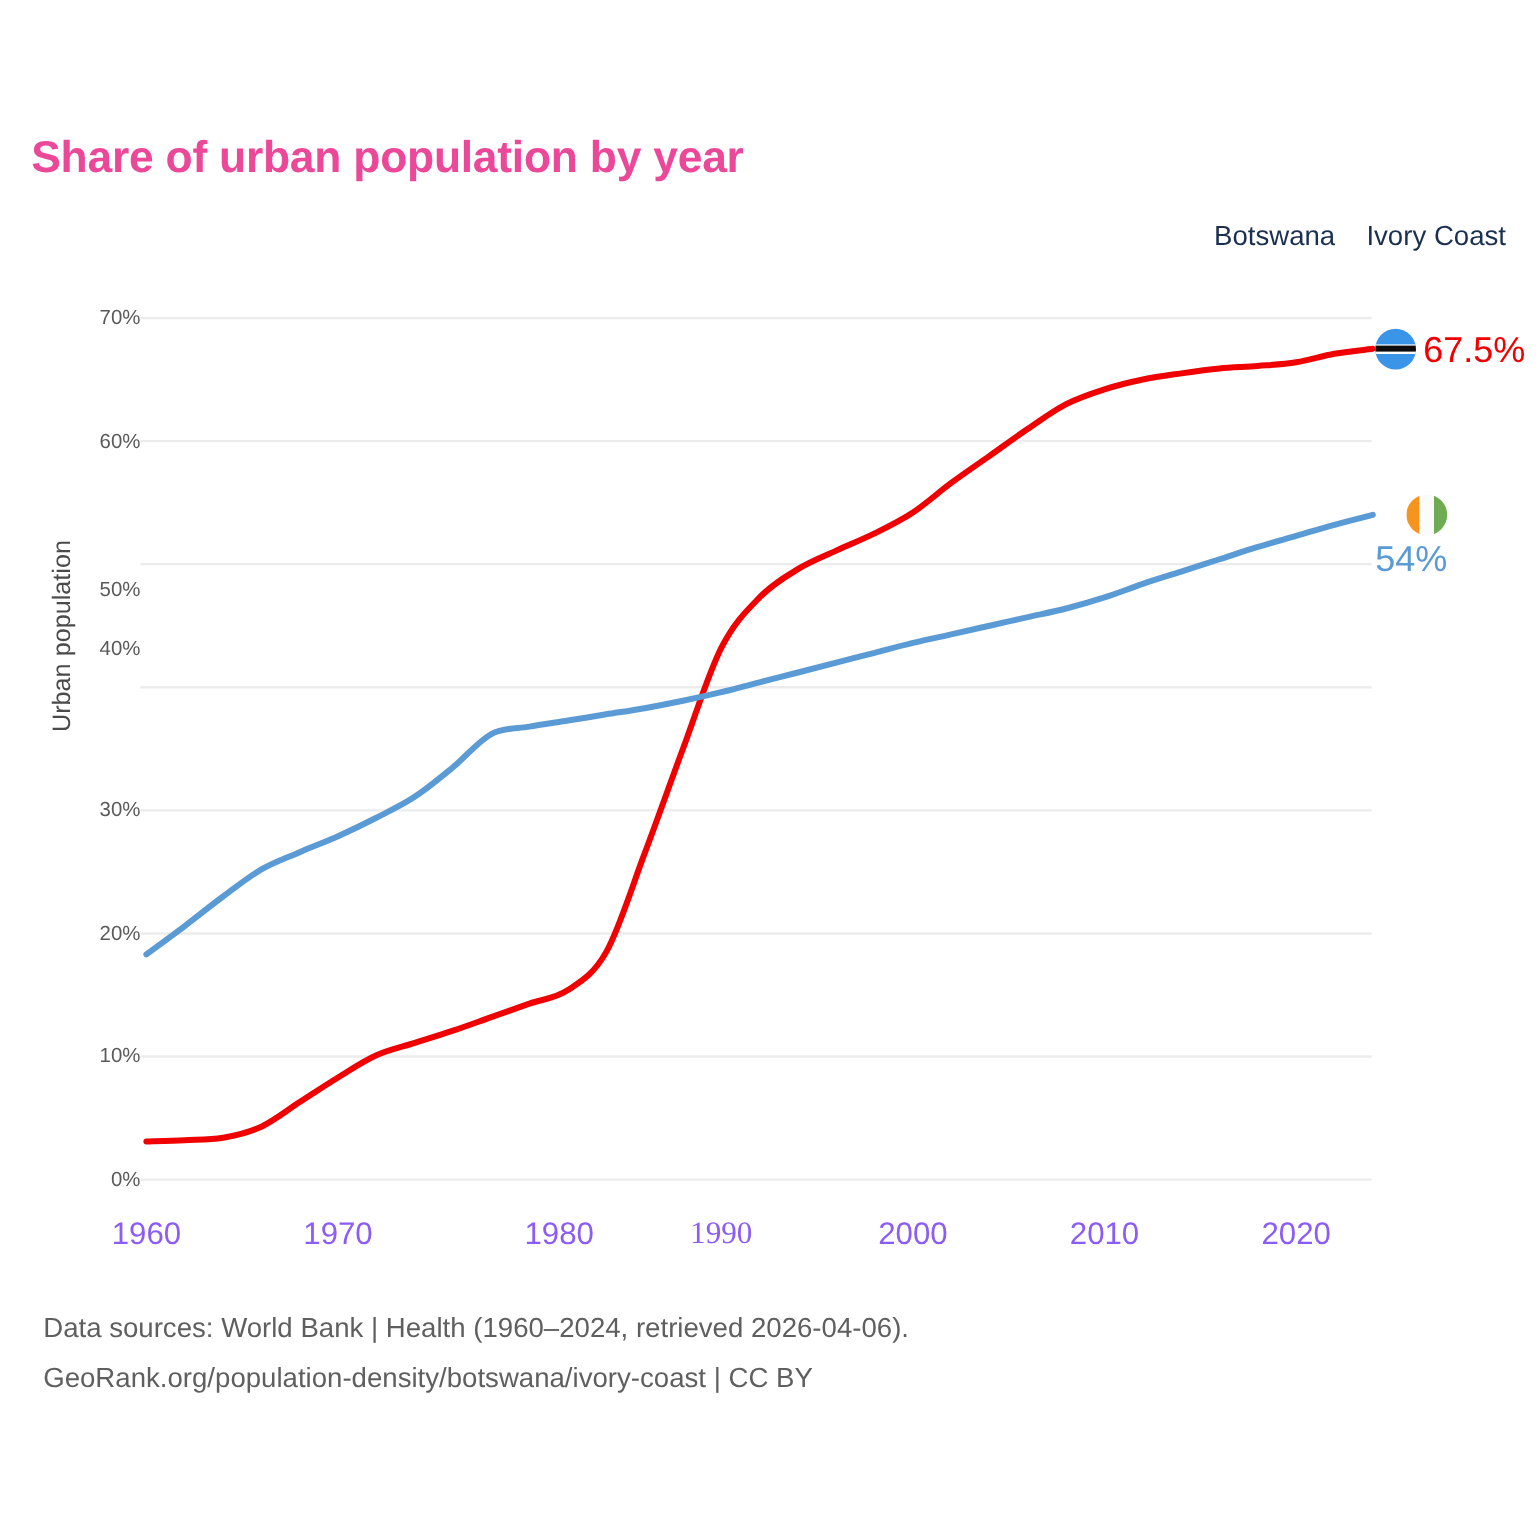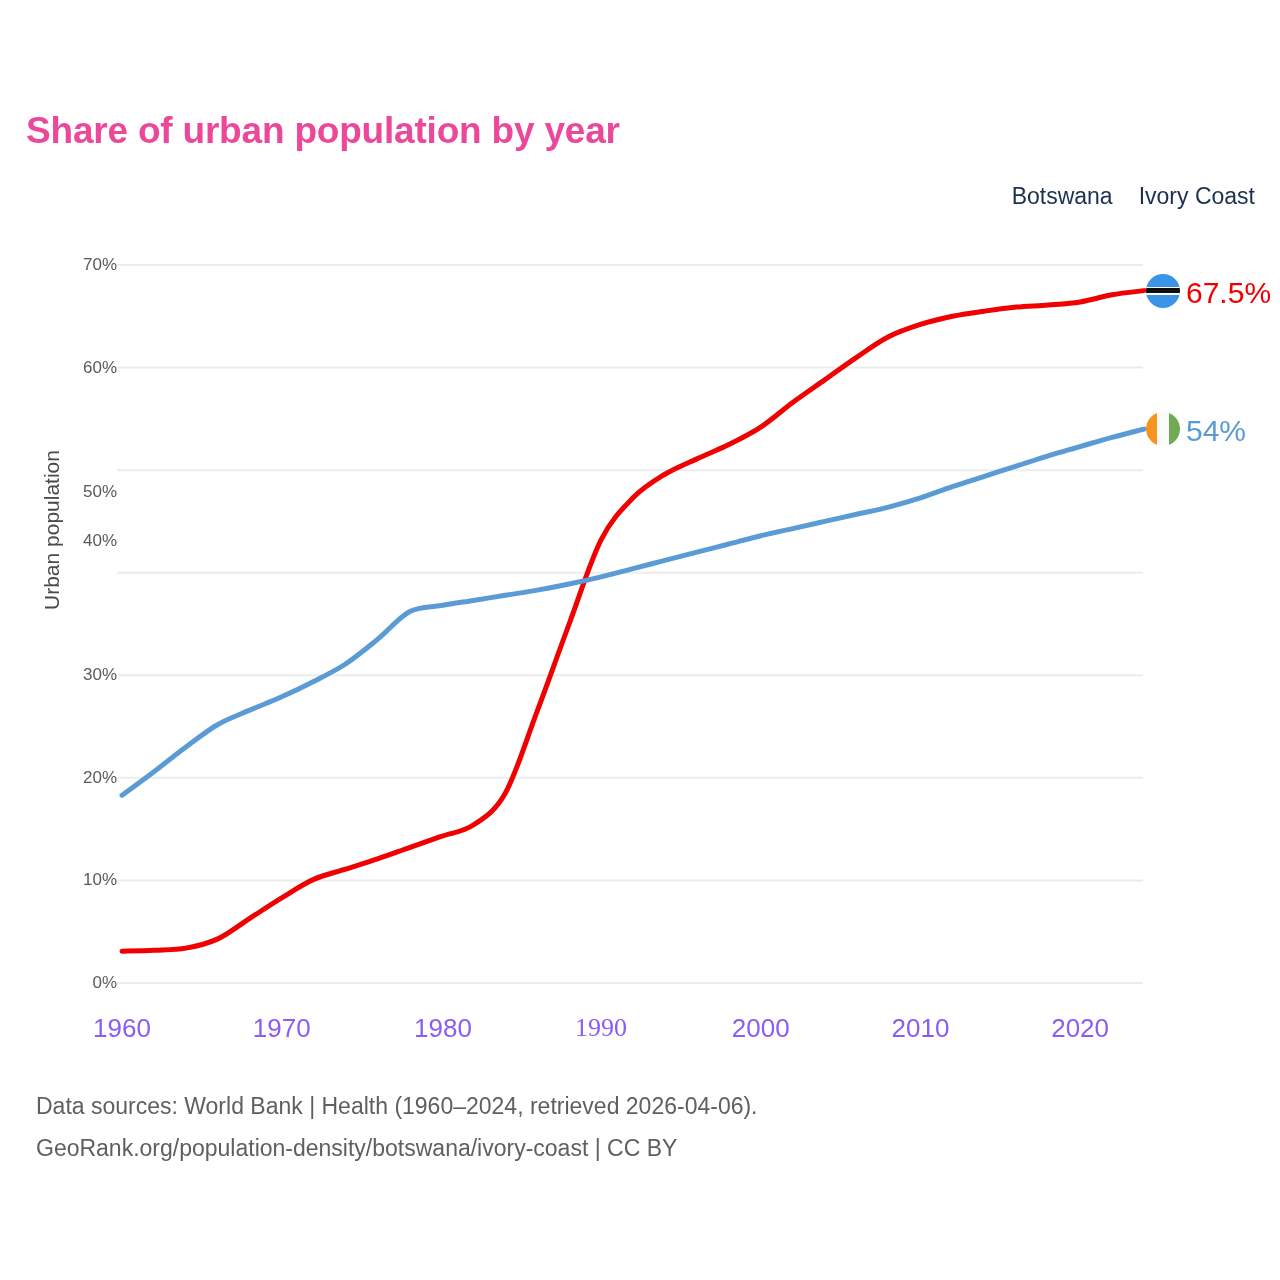--- a/index.html
+++ b/index.html
@@ -207,36 +207,36 @@
       <div class="ytick" style="top: 492px;">50%</div>
       <div class="ytick" style="top: 541px; margin-left: 38px;">40%</div>
       <div class="ytick" style="top: 675.286px;">30%</div>
       <div class="ytick" style="top: 777.857px;">20%</div>
       <div class="ytick" style="top: 880.429px;">10%</div>
       <div class="ytick" style="top: 983px;">0%</div>
     </div>
   <div id="xticks">
       <div class="xtick" style="left: 122px;">1960</div>
       <div class="xtick" style="left: 281.688px;">1970</div>
-      <div class="xtick" style="left: 443px;">1980</div>
+      <div class="xtick" style="left: 466px;">1980</div>
       <div class="xtick" style="left: 601.062px; font-family: Liberation Serif, serif;">1990</div>
       <div class="xtick" style="left: 760.75px;">2000</div>
       <div class="xtick" style="left: 920.438px;">2010</div>
       <div class="xtick" style="left: 1080.12px;">2020</div>
     </div>
 
   <div class="endpoint" id="endpoint-0" style="left: 1146px; top: 273.643px;">
     <span class="flag flag-bw">
       <span class="band-w"></span>
         <span class="band-k"></span>
     </span>
     <span class="endpoint-value" id="endpoint-value-0" style="color: rgb(240, 0, 0);">67.5%</span>
   </div>
 
-  <div class="endpoint" id="endpoint-1" style="left: 1146px; top: 412.114px;">
+  <div class="endpoint" id="endpoint-1" style="left: 1146px; top: 412.114px; flex-direction: column;">
     <span class="flag flag-ci">
       <i class="s1"></i>
         <i class="s2"></i>
         <i class="s3"></i>
     </span>
     <span class="endpoint-value" id="endpoint-value-1" style="color: rgb(91, 155, 213);">54%</span>
   </div>
 
   <div class="footer">
     <div>Data sources: World Bank | Health (1960–2024, retrieved 2026-04-06).</div>

